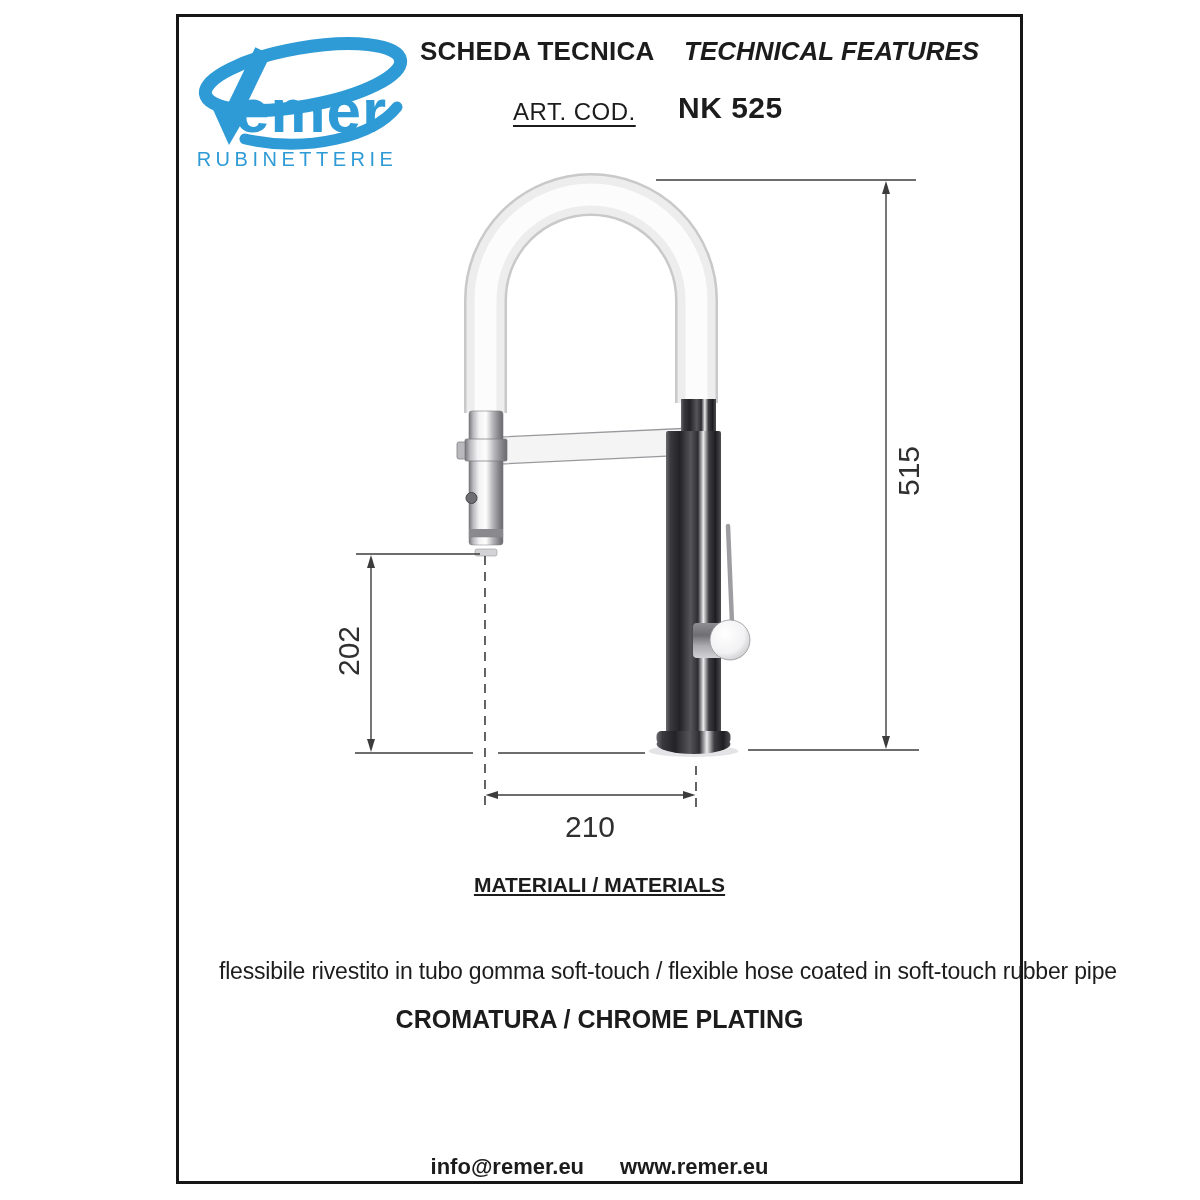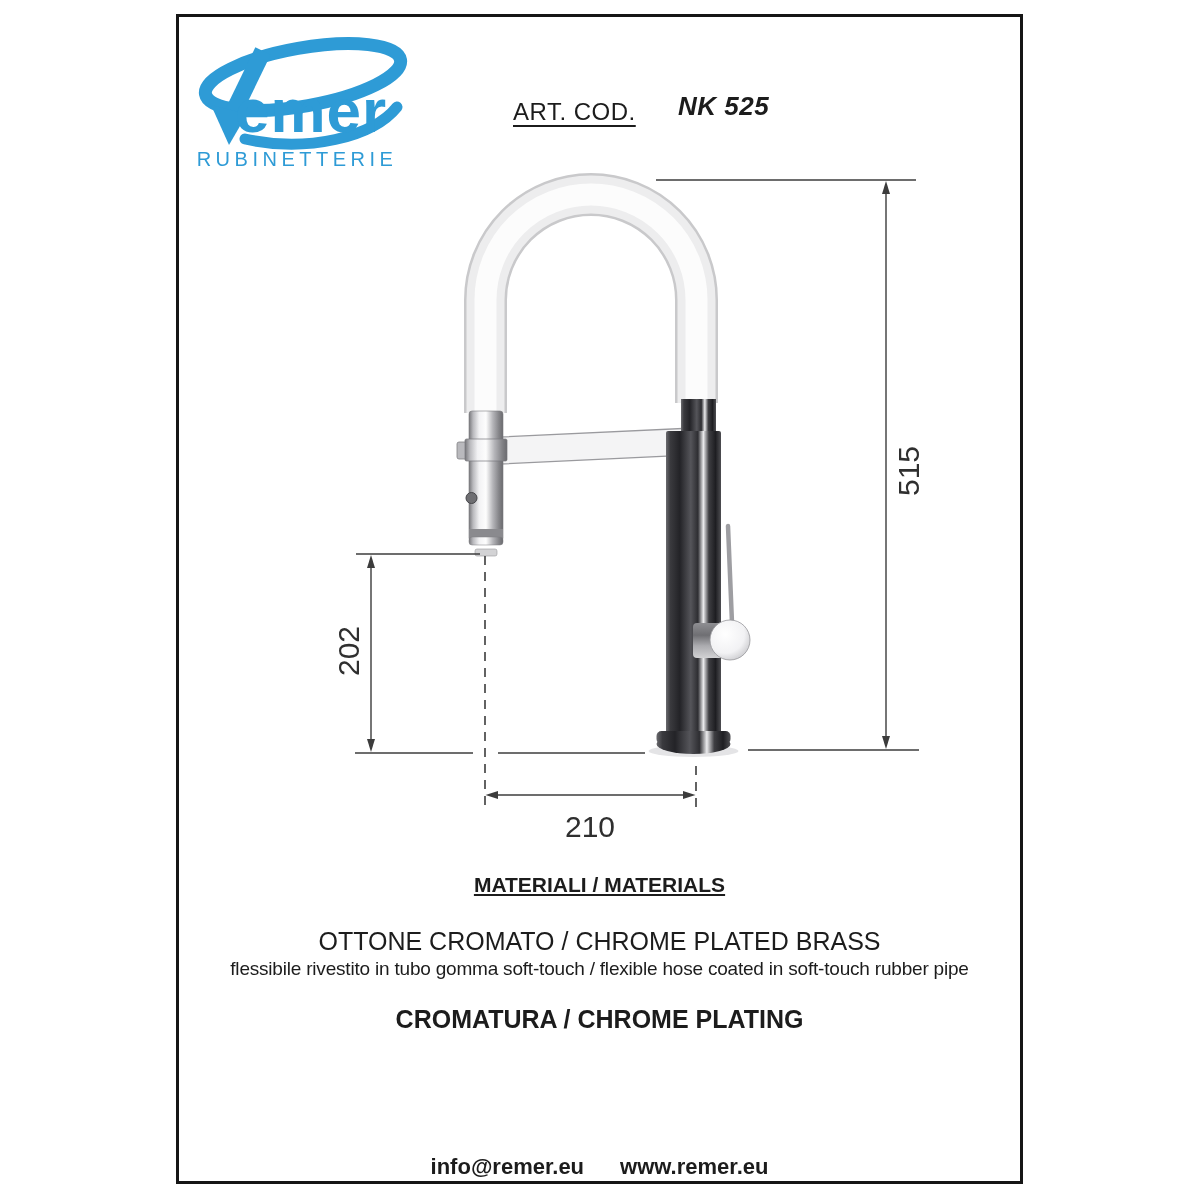--- a/index.html
+++ b/index.html
@@ -4,25 +4,25 @@
 <style>
   html,body{margin:0;padding:0;background:#ffffff;}
   .canvas{position:relative;width:1200px;height:1200px;background:#ffffff;overflow:hidden;
           font-family:"Liberation Sans", sans-serif;color:#1c1c1c;}
   .page{position:absolute;left:176px;top:14px;width:847px;height:1170px;
         border:3px solid #161616;box-sizing:border-box;background:#ffffff;}
   .abs{position:absolute;white-space:nowrap;}
   .title-it{left:241px;top:19px;font-size:26px;font-weight:bold;letter-spacing:0.2px;}
   .title-en{left:505px;top:19px;font-size:26px;font-weight:bold;font-style:italic;}
   .artcod{left:318px;top:81px;font-size:24px;text-decoration:underline;text-underline-offset:5px;letter-spacing:0.5px;margin-left:16px;}
-  .artval{left:499px;top:74px;font-size:26px;font-weight:bold;letter-spacing:0.5px;font-style:italic;}
+  .artval{left:499px;top:74px;font-size:30px;font-weight:bold;letter-spacing:0.5px;}
   .centered{left:0;width:100%;text-align:center;white-space:nowrap;}
   .mat-head{top:856px;font-size:21px;font-weight:bold;text-decoration:underline;}
   .mat-line1{top:910px;font-size:25px;}
-  .mat-line2{top:941px;font-size:19px;letter-spacing:-0.2px;}
+  .mat-line2{top:941px;font-size:23px;letter-spacing:-0.2px;padding-left:40px;}
   .plating{top:988px;font-size:25px;font-weight:bold;}
   .uni{top:1040px;font-size:23px;}
   .address{top:1104px;font-size:19.5px;letter-spacing:-0.2px;}
   .links{top:1137px;font-size:22px;font-weight:bold;display:flex;justify-content:center;gap:36px;}
   .drawing-svg{position:absolute;left:0;top:0;width:841px;height:1164px;pointer-events:none;}
   .logo-svg{position:absolute;left:6px;top:8px;width:230px;height:148px;}
   .dimtext{font-family:"Liberation Sans", sans-serif;font-size:30px;fill:#2f2f2f;}
 </style>
 </head>
 <body>
@@ -39,20 +39,22 @@
 
         <path d="M 212 82 C 188 112 122 128 60 114" fill="none" stroke="#2E9BD6" stroke-width="11" stroke-linecap="round"></path>
 
         <path d="M 78 26 L 46 92" stroke="#2E9BD6" stroke-width="17" fill="none"></path>
         <polygon points="44,120 26,80 62,89" fill="#2E9BD6"></polygon>
       </g>
       <text x="50" y="107" font-size="62" font-weight="bold" fill="#2E9BD6" letter-spacing="1">emer</text>
       <text x="112" y="141" font-size="20" fill="#2E9BD6" letter-spacing="4.5" text-anchor="middle">RUBINETTERIE</text>
     </svg>
 
+    <div class="abs title-it">SCHEDA TECNICA</div>
+    <div class="abs title-en">TECHNICAL FEATURES</div>
     <div class="abs artcod">ART. COD.</div>
     <div class="abs artval">NK 525</div>
 
     <svg class="drawing-svg" viewBox="0 0 841 1164">
       <defs>
         <linearGradient id="gradChrome" x1="0" y1="0" x2="1" y2="0">
           <stop offset="0" stop-color="#77777b"></stop>
             <stop offset="0.12" stop-color="#b9b9bd"></stop>
           <stop offset="0.3" stop-color="#f2f2f4"></stop>
             <stop offset="0.5" stop-color="#fdfdfd"></stop>
@@ -142,21 +144,20 @@
         <polygon points="192,735 188,722 196,722"></polygon>
         <polygon points="306.5,778 319,774 319,782"></polygon>
         <polygon points="516.5,778 504,774 504,782"></polygon>
       </g>
       <text class="dimtext" text-anchor="middle" transform="rotate(-90 730 454)" x="730" y="464">515</text>
       <text class="dimtext" text-anchor="middle" transform="rotate(-90 170 634)" x="170" y="644">202</text>
       <text class="dimtext" text-anchor="middle" x="411" y="820">210</text>
     </svg>
 
     <div class="abs centered mat-head">MATERIALI / MATERIALS</div>
-    <div class="abs centered mat-line1">OTTONE CROMATO / CHROME PLATED BRASS</div>
     <div class="abs centered mat-line2">flessibile rivestito in tubo gomma soft-touch / flexible hose coated in soft-touch rubber pipe</div>
     <div class="abs centered plating">CROMATURA / CHROME PLATING</div>
 
     <div class="abs centered links">
       <span>info@remer.eu</span>
       <span>www.remer.eu</span>
     </div>
 
   </div>
 </div>

